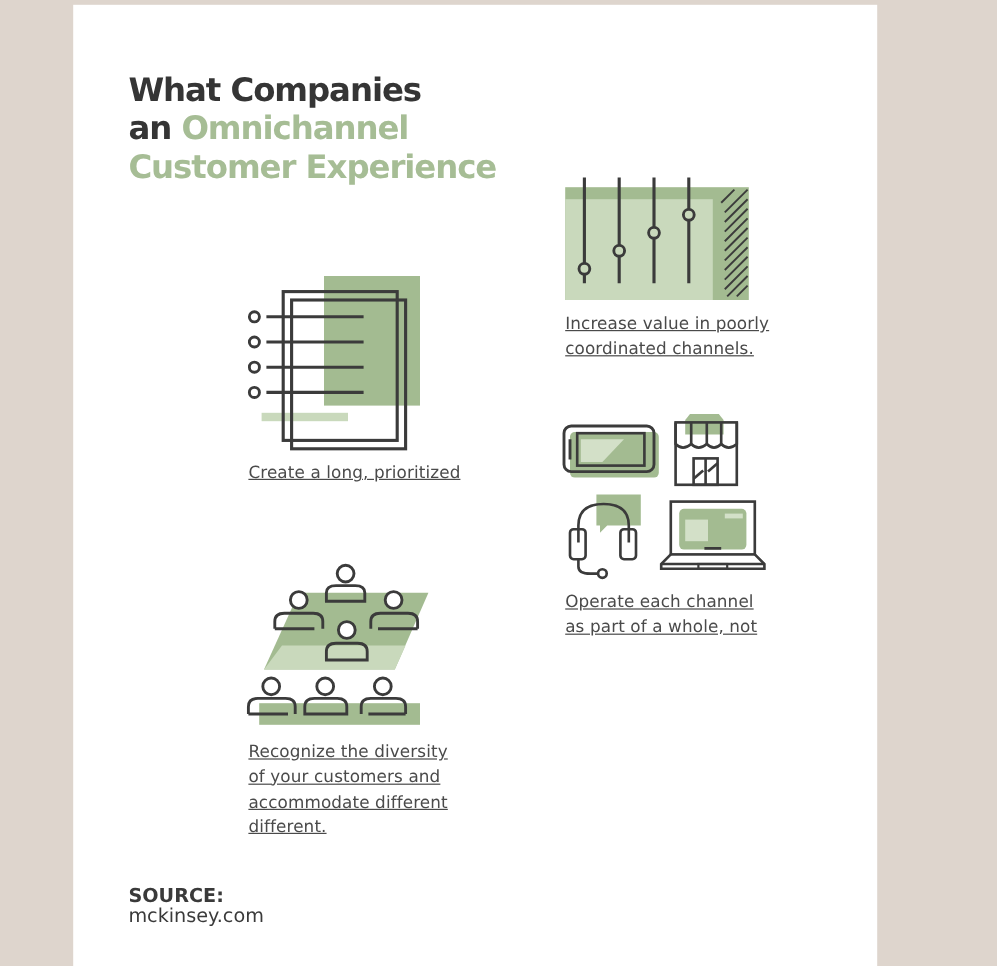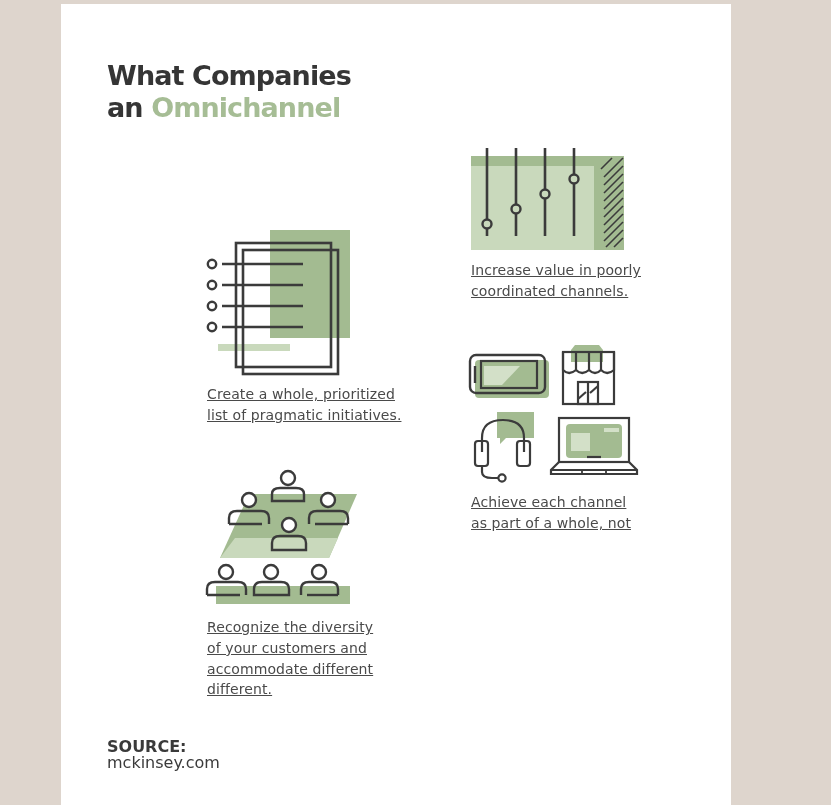--- a/index.html
+++ b/index.html
@@ -37,20 +37,21 @@
     .source .label { font-weight: bold; }
   </style>
 </head>
 <body>
 
 <div class="card">
 
   <div class="title">
     <div>What Companies</div>
     <div><span>an </span><span class="accent">Omnichannel</span></div>
+    <div class="accent">Customer Experience</div>
   </div>
 
   <svg class="icon" style="left:409px; top:142px;" width="160" height="108" viewBox="0 0 160 108">
     <rect x="1" y="10" width="153" height="94" fill="#a3bb91"></rect>
     <rect x="1" y="20" width="123" height="84" fill="#c9d9bc"></rect>
     <g stroke="#3b3b3b" stroke-width="1.6">
       <line x1="142" y1="12" x2="131" y2="23"></line>
         <line x1="153" y1="12" x2="134" y2="31"></line>
       <line x1="153" y1="20" x2="134" y2="39"></line>
         <line x1="153" y1="28" x2="134" y2="47"></line>
@@ -95,22 +96,21 @@
       <line x1="20" y1="101" x2="101" y2="101"></line>
     </g>
     <g stroke="#3b3b3b" stroke-width="2.4" fill="#ffffff">
       <circle cx="10" cy="38" r="4.2"></circle>
       <circle cx="10" cy="59" r="4.2"></circle>
       <circle cx="10" cy="80" r="4.2"></circle>
       <circle cx="10" cy="101" r="4.2"></circle>
     </g>
   </svg>
   <div class="caption" style="left:146px; top:380px;">
-    <div>Create a whole, prioritized</div>
-    <div>list of pragmatic initiatives.</div>
+    <div>Create a long, prioritized</div>
   </div>
 
   <div class="icon" style="left:406px; top:338px; width:170px; height:140px;">
 
     <svg style="position:absolute; left:0; top:10px;" width="86" height="50" viewBox="0 0 86 50">
       <rect x="8" y="8" width="74" height="38" rx="4" fill="#a3bb91"></rect>
       <rect x="3" y="3" width="75" height="38" rx="6" fill="none" stroke="#3b3b3b" stroke-width="2.4"></rect>
       <rect x="14" y="9" width="56" height="27" fill="#a3bb91" stroke="#3b3b3b" stroke-width="2.2"></rect>
       <polygon points="17,14 53,14 35,33 17,33" fill="#d3e0c8"></polygon>
       <line x1="8" y1="14" x2="8" y2="31" stroke="#3b3b3b" stroke-width="2.4"></line>
@@ -147,21 +147,21 @@
       <rect x="17" y="10" width="56" height="34" rx="4" fill="#a3bb91"></rect>
       <rect x="22" y="19" width="19" height="18" fill="#d3e0c8"></rect>
       <rect x="55" y="14" width="15" height="4" fill="#d3e0c8"></rect>
       <line x1="38" y1="43" x2="52" y2="43" stroke="#3b3b3b" stroke-width="2.2"></line>
       <path d="M10,48 L2,56 L2,60 L88,60 L88,56 L80,48" fill="none" stroke="#3b3b3b" stroke-width="2.2"></path>
       <line x1="2" y1="56" x2="88" y2="56" stroke="#3b3b3b" stroke-width="2.2"></line>
       <rect x="33" y="56" width="24" height="4" fill="none" stroke="#3b3b3b" stroke-width="1.8"></rect>
     </svg>
   </div>
   <div class="caption" style="left:410px; top:488px;">
-    <div>Achieve each channel</div>
+    <div>Operate each channel</div>
     <div>as part of a whole, not</div>
   </div>
 
   <svg class="icon" style="left:141px; top:462px;" width="160" height="142" viewBox="0 0 160 142">
     <polygon points="47,28 155,28 127,92 18,92" fill="#a3bb91"></polygon>
     <polygon points="33,72 136,72 127,92 18,92" fill="#c9d9bc"></polygon>
     <rect x="14" y="120" width="134" height="18" fill="#a3bb91"></rect>
     <g fill="#ffffff" stroke="#3b3b3b" stroke-width="2.4">
 
       <circle cx="86" cy="12" r="7"></circle>

